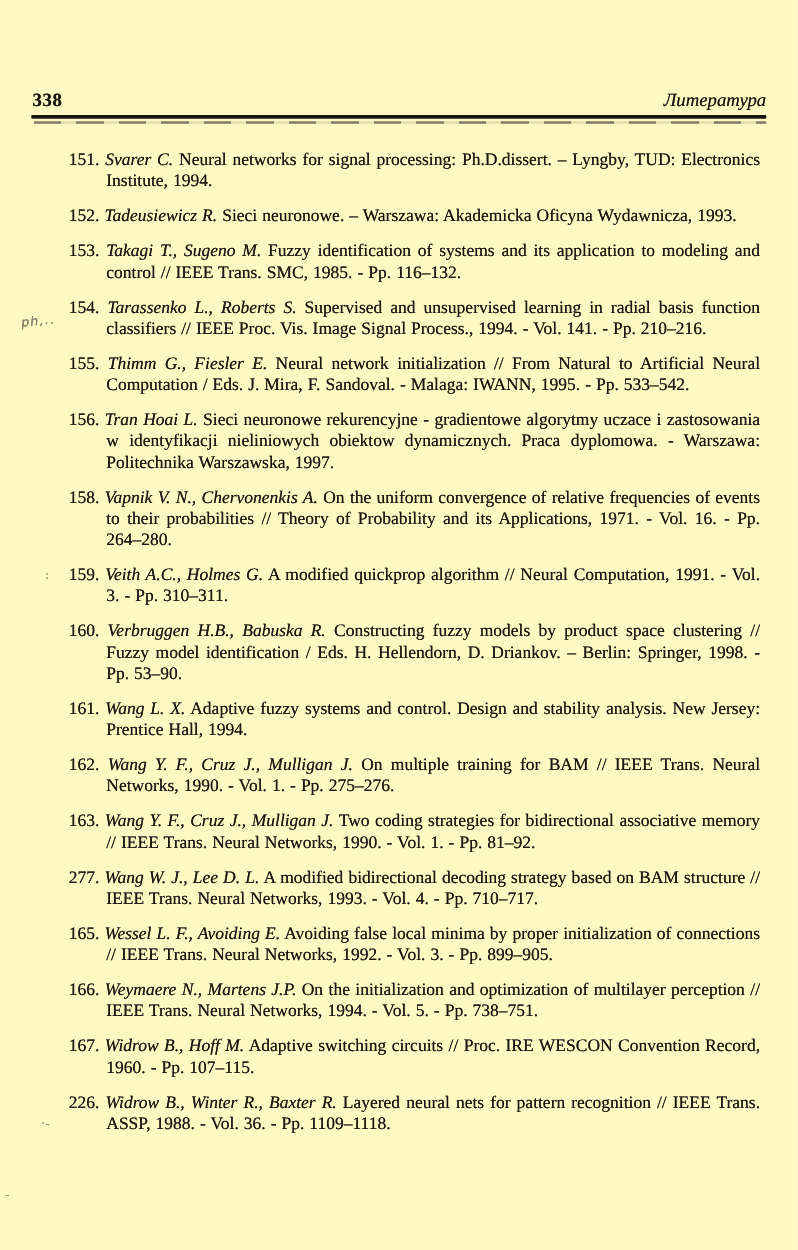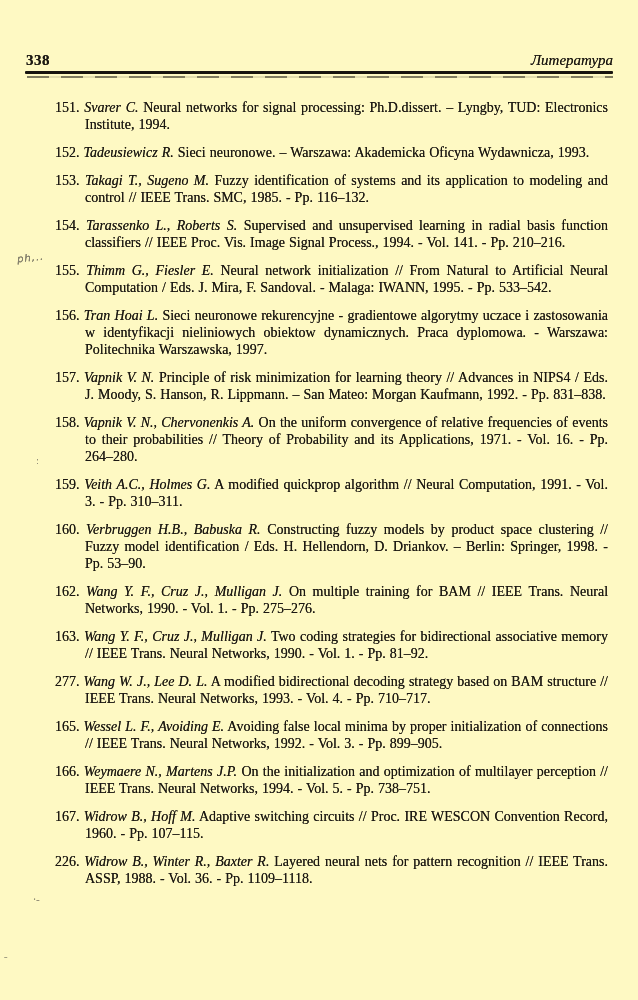--- a/index.html
+++ b/index.html
@@ -24,20 +24,21 @@
     margin: 52px 25px 0 26px;
   }
   .page-num {
     font-weight: bold;
     font-size: 15px;
     letter-spacing: 0.5px;
   }
   .header-title {
     font-style: italic;
     font-size: 15px;
+    margin-top: 21px;
   }
   .header-rule {
     margin: 2px 25px 0 25px;
     height: 3px;
     background: #17140f;
     border-radius: 1px;
   }
   .header-rule-sub {
     margin: 2px 25px 0 27px;
     height: 2px;
@@ -93,24 +94,24 @@
   <div class="header-rule"></div>
   <div class="header-rule-sub"></div>
 
   <ol class="refs" id="ref-list">
       <li class="ref"><span class="ref-num">151.</span> <span class="ref-authors">Svarer C.</span> <span class="ref-body">Neural networks for signal processing: Ph.D.dissert. – Lyngby, TUD: Electronics Institute, 1994.</span></li>
       <li class="ref"><span class="ref-num">152.</span> <span class="ref-authors">Tadeusiewicz R.</span> <span class="ref-body">Sieci neuronowe. – Warszawa: Akademicka Oficyna Wydawnicza, 1993.</span></li>
       <li class="ref"><span class="ref-num">153.</span> <span class="ref-authors">Takagi T., Sugeno M.</span> <span class="ref-body">Fuzzy identification of systems and its application to modeling and control // IEEE Trans. SMC, 1985. - Pp. 116–132.</span></li>
       <li class="ref"><span class="ref-num">154.</span> <span class="ref-authors">Tarassenko L., Roberts S.</span> <span class="ref-body">Supervised and unsupervised learning in radial basis function classifiers // IEEE Proc. Vis. Image Signal Process., 1994. - Vol. 141. - Pp. 210–216.</span></li>
       <li class="ref"><span class="ref-num">155.</span> <span class="ref-authors">Thimm G., Fiesler E.</span> <span class="ref-body">Neural network initialization // From Natural to Artificial Neural Computation / Eds. J. Mira, F. Sandoval. - Malaga: IWANN, 1995. - Pp. 533–542.</span></li>
       <li class="ref"><span class="ref-num">156.</span> <span class="ref-authors">Tran Hoai L.</span> <span class="ref-body">Sieci neuronowe rekurencyjne - gradientowe algorytmy uczace i zastosowania w identyfikacji nieliniowych obiektow dynamicznych. Praca dyplomowa. - Warszawa: Politechnika Warszawska, 1997.</span></li>
-      <li class="ref"><span class="ref-num">157.</span> <span class="ref-authors">Vapnik V. N.</span> <span class="ref-body">Principle of risk minimization for learning theory // Advances in NIPS4 / Eds. J. Moody, S. Hanson, R. Lippmann. – San Mateo: Morgan Kaufmann, 1992. - Pp. 831–838.</span></li>
       <li class="ref"><span class="ref-num">158.</span> <span class="ref-authors">Vapnik V. N., Chervonenkis A.</span> <span class="ref-body">On the uniform convergence of relative frequencies of events to their probabilities // Theory of Probability and its Applications, 1971. - Vol. 16. - Pp. 264–280.</span></li>
       <li class="ref"><span class="ref-num">159.</span> <span class="ref-authors">Veith A.C., Holmes G.</span> <span class="ref-body">A modified quickprop algorithm // Neural Computation, 1991. - Vol. 3. - Pp. 310–311.</span></li>
       <li class="ref"><span class="ref-num">160.</span> <span class="ref-authors">Verbruggen H.B., Babuska R.</span> <span class="ref-body">Constructing fuzzy models by product space clustering // Fuzzy model identification / Eds. H. Hellendorn, D. Driankov. – Berlin: Springer, 1998. - Pp. 53–90.</span></li>
+      <li class="ref"><span class="ref-num">161.</span> <span class="ref-authors">Wang L. X.</span> <span class="ref-body">Adaptive fuzzy systems and control. Design and stability analysis. New Jersey: Prentice Hall, 1994.</span></li>
       <li class="ref"><span class="ref-num">162.</span> <span class="ref-authors">Wang Y. F., Cruz J., Mulligan J.</span> <span class="ref-body">On multiple training for BAM // IEEE Trans. Neural Networks, 1990. - Vol. 1. - Pp. 275–276.</span></li>
       <li class="ref"><span class="ref-num">163.</span> <span class="ref-authors">Wang Y. F., Cruz J., Mulligan J.</span> <span class="ref-body">Two coding strategies for bidirectional associative memory // IEEE Trans. Neural Networks, 1990. - Vol. 1. - Pp. 81–92.</span></li>
       <li class="ref"><span class="ref-num">277.</span> <span class="ref-authors">Wang W. J., Lee D. L.</span> <span class="ref-body">A modified bidirectional decoding strategy based on BAM structure // IEEE Trans. Neural Networks, 1993. - Vol. 4. - Pp. 710–717.</span></li>
       <li class="ref"><span class="ref-num">165.</span> <span class="ref-authors">Wessel L. F., Avoiding E.</span> <span class="ref-body">Avoiding false local minima by proper initialization of connections // IEEE Trans. Neural Networks, 1992. - Vol. 3. - Pp. 899–905.</span></li>
       <li class="ref"><span class="ref-num">166.</span> <span class="ref-authors">Weymaere N., Martens J.P.</span> <span class="ref-body">On the initialization and optimization of multilayer perception // IEEE Trans. Neural Networks, 1994. - Vol. 5. - Pp. 738–751.</span></li>
       <li class="ref"><span class="ref-num">167.</span> <span class="ref-authors">Widrow B., Hoff M.</span> <span class="ref-body">Adaptive switching circuits // Proc. IRE WESCON Convention Record, 1960. - Pp. 107–115.</span></li>
       <li class="ref"><span class="ref-num">226.</span> <span class="ref-authors">Widrow B., Winter R., Baxter R.</span> <span class="ref-body">Layered neural nets for pattern recognition // IEEE Trans. ASSP, 1988. - Vol. 36. - Pp. 1109–1118.</span></li>
     </ol>
 
   <span class="mark mark-pencil">ph,..</span>

